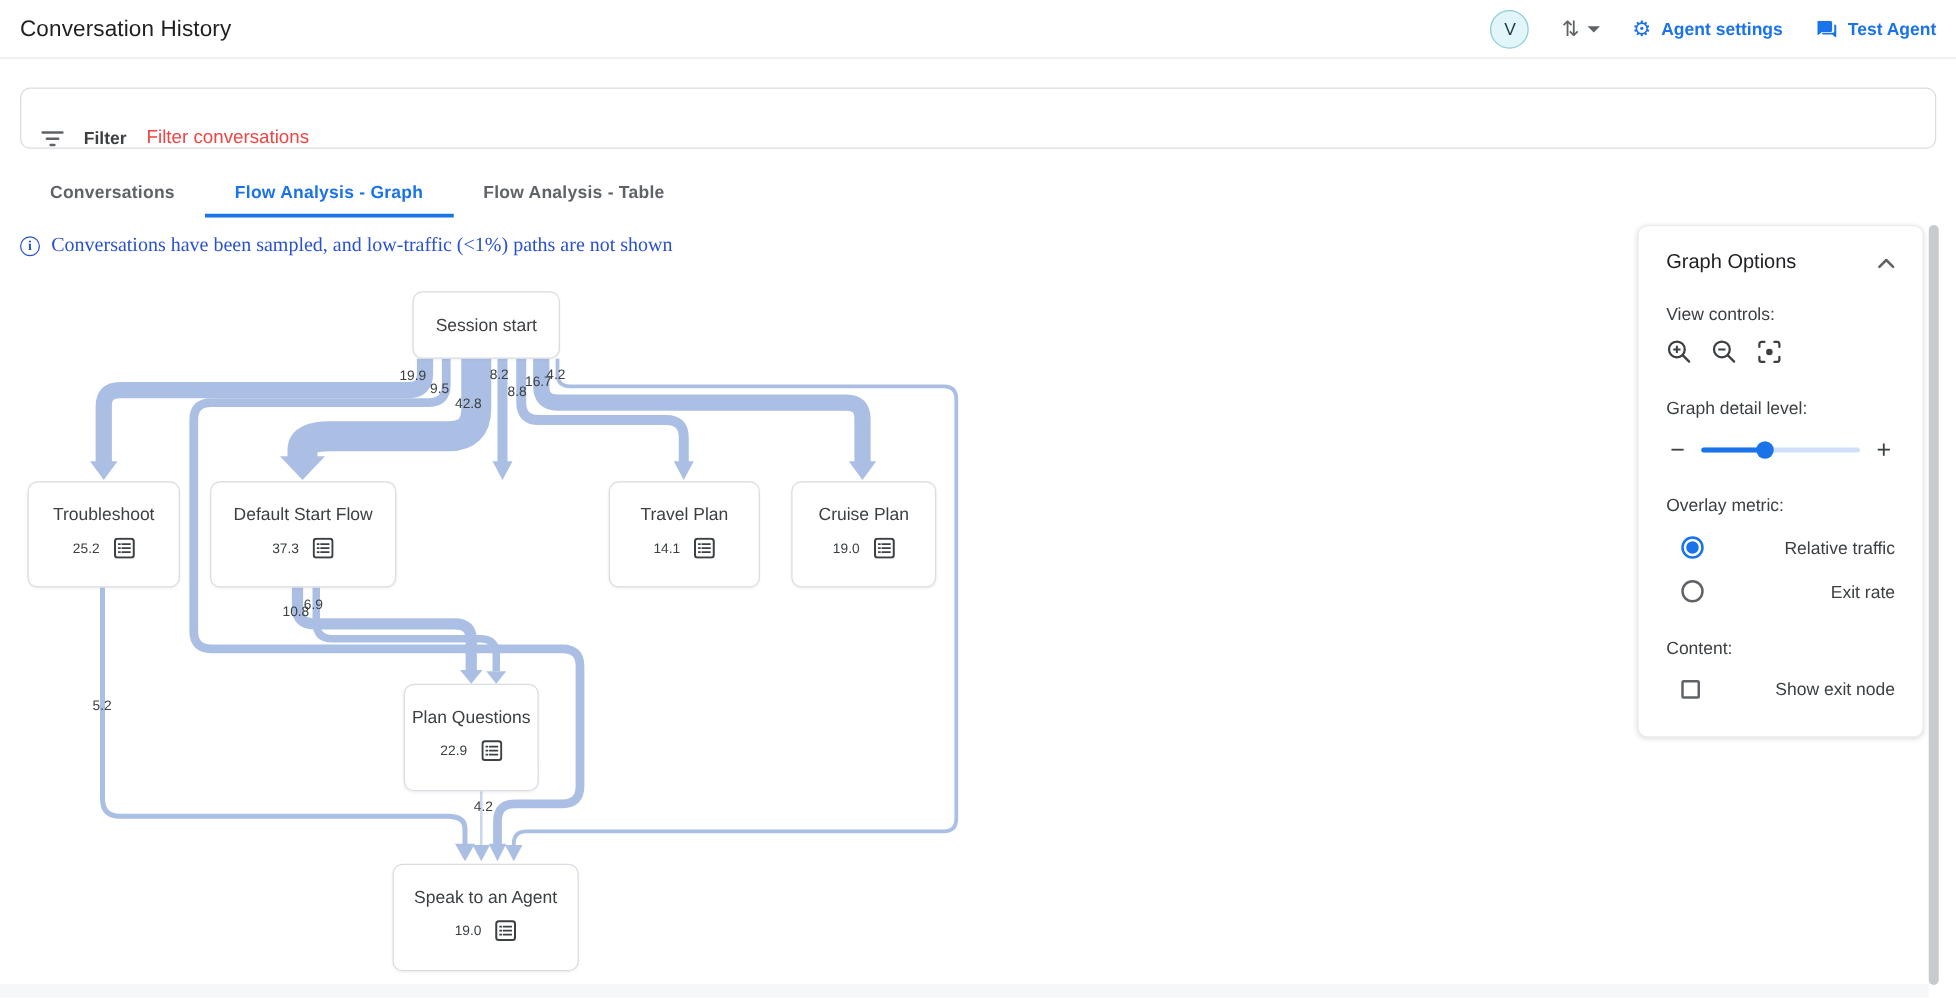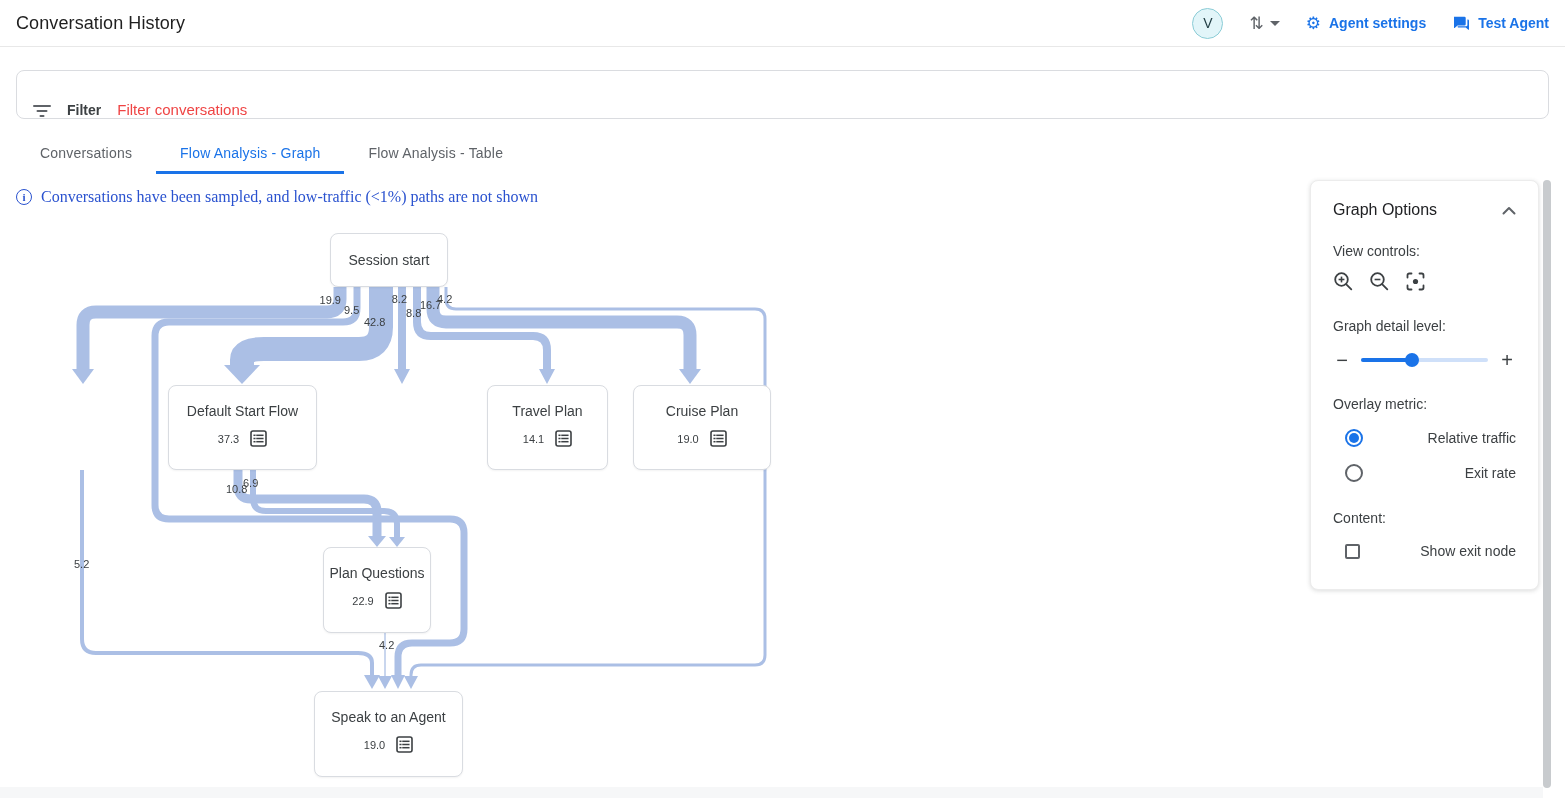--- a/index.html
+++ b/index.html
@@ -22,21 +22,21 @@
   .gear-glyph { font-size:17px; line-height:1; font-weight:400; }
 
   
   .filter-bar { position:absolute; left:16px; right:16px; top:70px; height:49px; border:1px solid #dadce0;
                 border-radius:8px; display:flex; align-items:flex-end; padding:0 16px; gap:16px; background:#fff; cursor:text; }
   .filter-label { font-size:14px; font-weight:700; color:#3c4043; }
   .filter-placeholder { font-size:15px; color:#ef4444;margin-top:15px; }
 
   
   .tabs { position:absolute; left:16px; top:134px; display:flex; }
-  .tab { padding:0 24px; height:40px; display:flex; align-items:center; font-size:14px; font-weight:400;
+  .tab { padding:0 24px; height:40px; display:flex; align-items:center; font-size:14px; font-weight:700;
          letter-spacing:0.2px; color:#5f6368; cursor:pointer; border-bottom:3px solid transparent; }
   .tab.active { color:#1a73e8; border-bottom-color:#1a73e8; }
 
   
   .notice { position:absolute; left:16px; top:188px; display:flex; align-items:center; gap:9px; color:#2a52cf; }
   .info-icon { width:16px; height:16px; border:1.4px solid #2a52cf; border-radius:50%; flex:0 0 auto;
                display:flex; align-items:center; justify-content:center;
                font-family:"Liberation Serif","DejaVu Serif",serif; font-size:11px; font-weight:700; }
   .notice-text { font-family:"Liberation Serif","DejaVu Serif",serif; font-size:16px; }
 
@@ -173,20 +173,37 @@
       <text x="243" y="487">6.9</text>
       <text x="74" y="568">5.2</text>
       <text x="379" y="649">4.2</text>
     </g>
   </svg>
 
   <div class="node start" style="left:330px;top:233px;width:118px;height:54px;">
     <div class="node-title">Session start</div>
   </div>
 
+  <div class="node" style="left:22px;top:385px;width:122px;height:85px;">
+    <div class="node-title">Troubleshoot</div>
+    <div class="node-metric">
+      <span class="node-value">25.2</span>
+      <svg class="metric-icon" viewBox="0 0 17 17">
+          <rect x="1" y="1" width="15" height="15" rx="2" fill="none" stroke="#3c4043" stroke-width="1.6"></rect>
+          <g stroke="#3c4043" stroke-width="1.5" stroke-linecap="square">
+            <line x1="4.2" y1="5.3" x2="4.8" y2="5.3"></line>
+            <line x1="7" y1="5.3" x2="12.8" y2="5.3"></line>
+            <line x1="4.2" y1="8.5" x2="4.8" y2="8.5"></line>
+            <line x1="7" y1="8.5" x2="12.8" y2="8.5"></line>
+            <line x1="4.2" y1="11.7" x2="4.8" y2="11.7"></line>
+            <line x1="7" y1="11.7" x2="12.8" y2="11.7"></line>
+          </g>
+        </svg>
+    </div>
+  </div>
 
   <div class="node" style="left:168px;top:385px;width:149px;height:85px;">
     <div class="node-title">Default Start Flow</div>
     <div class="node-metric">
       <span class="node-value">37.3</span>
       <svg class="metric-icon" viewBox="0 0 17 17">
           <rect x="1" y="1" width="15" height="15" rx="2" fill="none" stroke="#3c4043" stroke-width="1.6"></rect>
           <g stroke="#3c4043" stroke-width="1.5" stroke-linecap="square">
             <line x1="4.2" y1="5.3" x2="4.8" y2="5.3"></line>
             <line x1="7" y1="5.3" x2="12.8" y2="5.3"></line>
@@ -211,21 +228,21 @@
             <line x1="7" y1="5.3" x2="12.8" y2="5.3"></line>
             <line x1="4.2" y1="8.5" x2="4.8" y2="8.5"></line>
             <line x1="7" y1="8.5" x2="12.8" y2="8.5"></line>
             <line x1="4.2" y1="11.7" x2="4.8" y2="11.7"></line>
             <line x1="7" y1="11.7" x2="12.8" y2="11.7"></line>
           </g>
         </svg>
     </div>
   </div>
 
-  <div class="node" style="left:633px;top:385px;width:138px;height:85px;">
+  <div class="node" style="left:633px;top:385px;width:116px;height:85px;">
     <div class="node-title">Cruise Plan</div>
     <div class="node-metric">
       <span class="node-value">19.0</span>
       <svg class="metric-icon" viewBox="0 0 17 17">
           <rect x="1" y="1" width="15" height="15" rx="2" fill="none" stroke="#3c4043" stroke-width="1.6"></rect>
           <g stroke="#3c4043" stroke-width="1.5" stroke-linecap="square">
             <line x1="4.2" y1="5.3" x2="4.8" y2="5.3"></line>
             <line x1="7" y1="5.3" x2="12.8" y2="5.3"></line>
             <line x1="4.2" y1="8.5" x2="4.8" y2="8.5"></line>
             <line x1="7" y1="8.5" x2="12.8" y2="8.5"></line>

